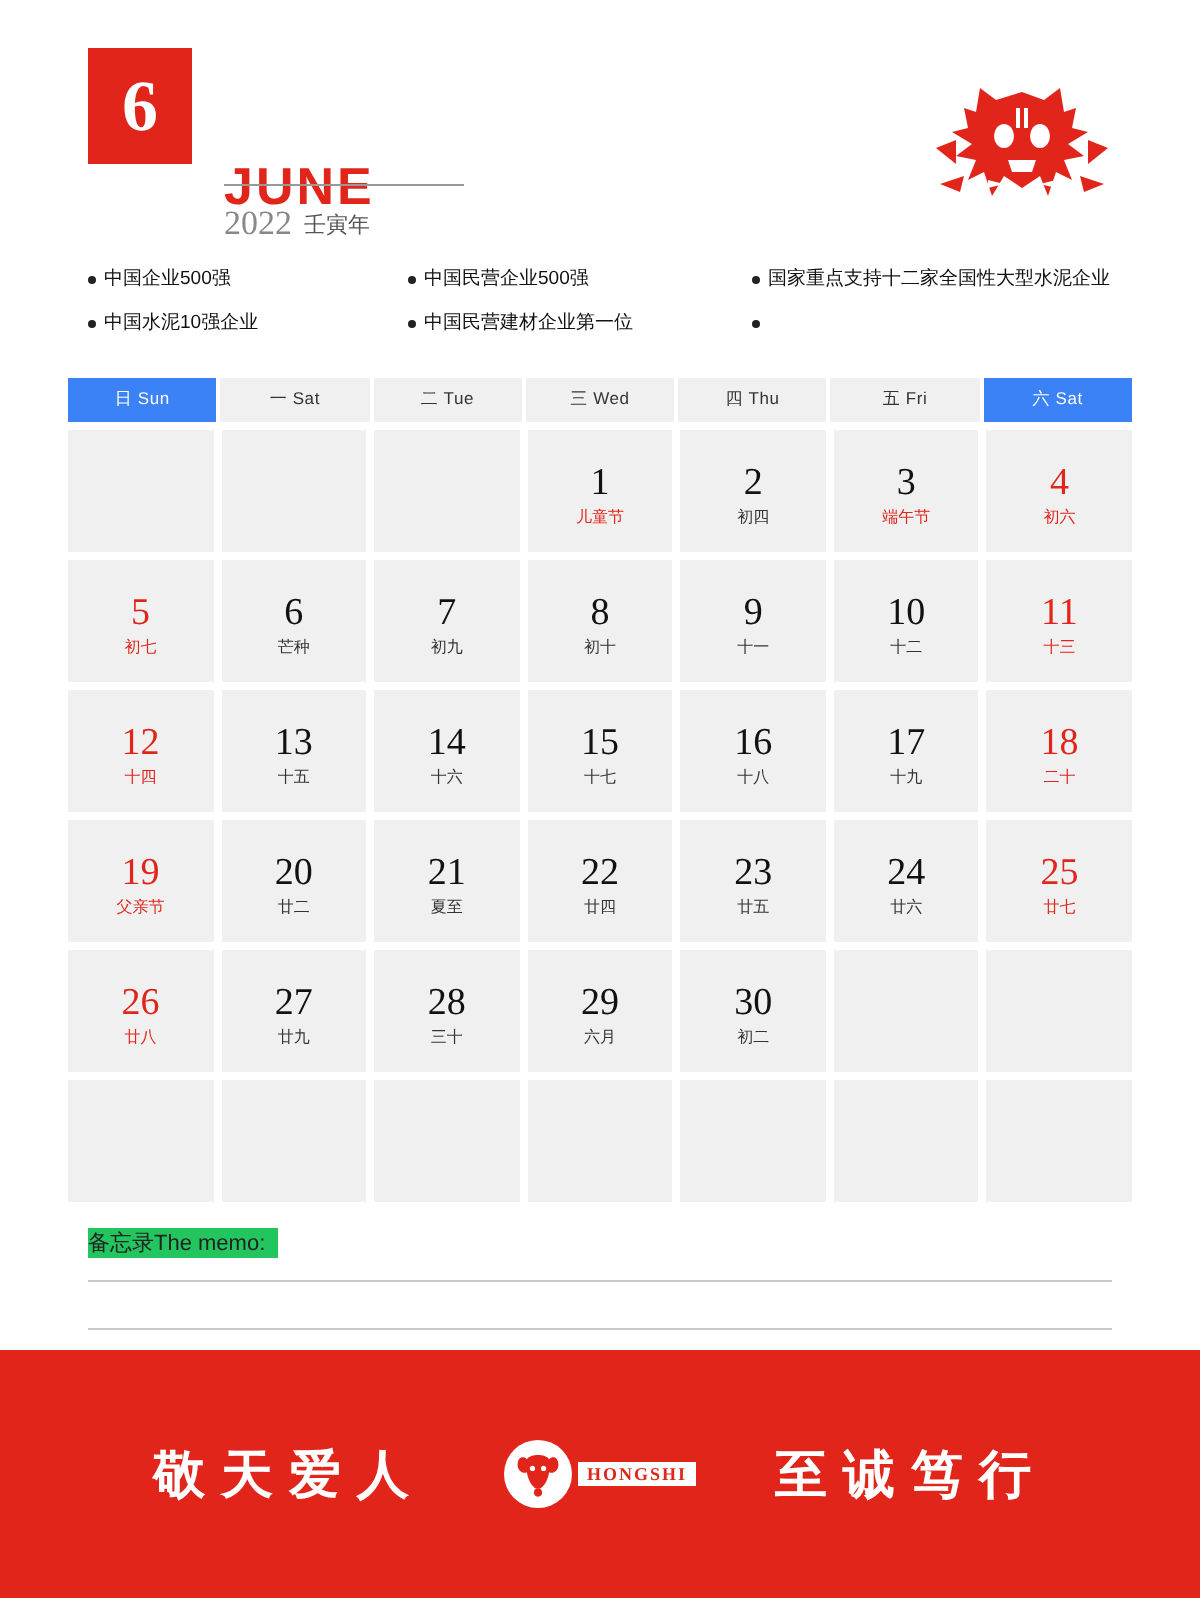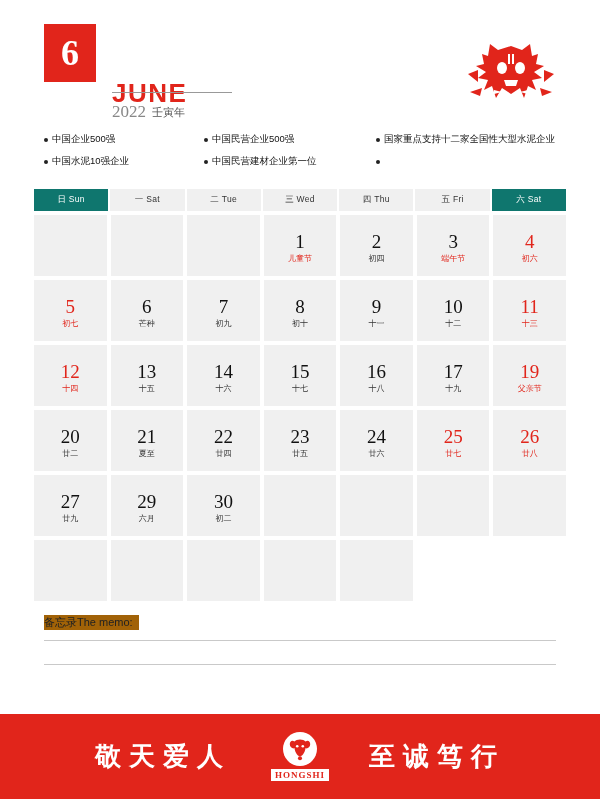--- a/index.html
+++ b/index.html
@@ -119,21 +119,21 @@
   .wh {
     height: 22px;
     background: #f0f0f0;
     color: #333;
     font-size: 8.5px;
     display: flex;
     align-items: center;
     justify-content: center;
     letter-spacing: 0.3px;
   }
-  .wh.red { background: #0f766e; color: #fff; }
+  .wh.red { background: #3b82f6; color: #fff; }
   .grid {
     margin-top: 4px;
     display: grid;
     grid-template-columns: repeat(7, 1fr);
     grid-auto-rows: 61px;
     gap: 4px;
   }
   .cell {
     background: #f0f0f0;
     position: relative;
@@ -162,56 +162,56 @@
   
   .memo {
     position: absolute;
     left: 44px;
     top: 612px;
     width: 512px;
   }
   .memo-label {
     font-size: 11px;
     color: #222;
-    background: #a16207;
+    background: #22c55e;
     padding-right: 6px;
     position: relative;
     z-index: 2;
     display: inline-block;
   }
   .memo-line {
     border-bottom: 1px solid #c9c9c9;
     height: 24px;
   }
   .memo-line.first {
     margin-top: -13px;
   }
 
   
   .footer {
     position: absolute;
     left: 0;
     bottom: 0;
     width: 600px;
-    height: 85px;
+    height: 124px;
     background: #e1251b;
     display: flex;
     align-items: center;
     justify-content: center;
     gap: 40px;
   }
   .slogan {
     color: #fff;
     font-size: 26px;
     font-weight: bold;
     letter-spacing: 8px;
   }
   .brand {
     display: flex;
-    flex-direction: column;
+    flex-direction: row;
     align-items: center;
     gap: 3px;
   }
   .brand-mark {
     width: 34px; height: 34px; border-radius: 50%;
     background: #fff;
     display: flex; align-items: center; justify-content: center;
   }
   .brand-name {
     background: #fff;
@@ -359,20 +359,24 @@
           <div class="d-sub">十七</div>
         </div>
         <div class="cell">
           <div class="d-num">16</div>
           <div class="d-sub">十八</div>
         </div>
         <div class="cell">
           <div class="d-num">17</div>
           <div class="d-sub">十九</div>
         </div>
+        <div class="cell wk">
+          <div class="d-num">18</div>
+          <div class="d-sub">二十</div>
+        </div>
         <div class="cell wk fest">
           <div class="d-num">19</div>
           <div class="d-sub">父亲节</div>
         </div>
         <div class="cell">
           <div class="d-num">20</div>
           <div class="d-sub">廿二</div>
         </div>
         <div class="cell">
           <div class="d-num">21</div>
@@ -394,20 +398,24 @@
           <div class="d-num">25</div>
           <div class="d-sub">廿七</div>
         </div>
         <div class="cell wk">
           <div class="d-num">26</div>
           <div class="d-sub">廿八</div>
         </div>
         <div class="cell">
           <div class="d-num">27</div>
           <div class="d-sub">廿九</div>
+        </div>
+        <div class="cell">
+          <div class="d-num">28</div>
+          <div class="d-sub">三十</div>
         </div>
         <div class="cell">
           <div class="d-num">29</div>
           <div class="d-sub">六月</div>
         </div>
         <div class="cell">
           <div class="d-num">30</div>
           <div class="d-sub">初二</div>
         </div>
         <div class="cell empty"></div>

